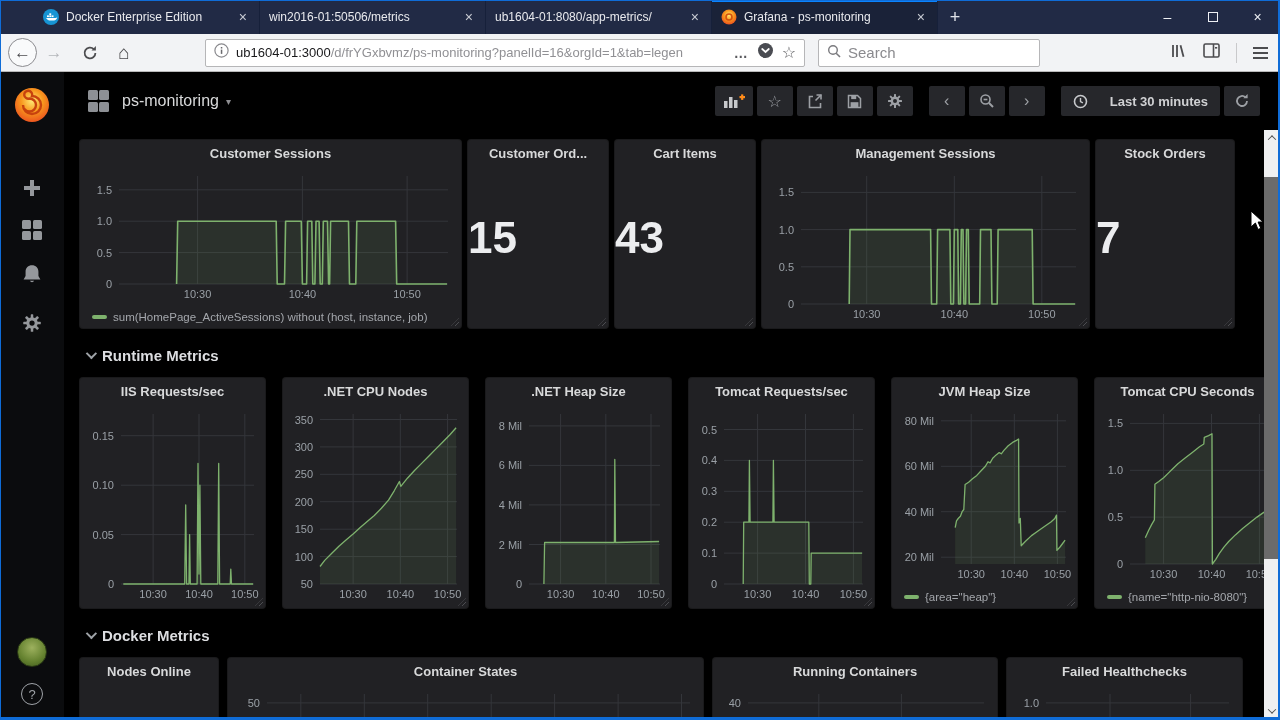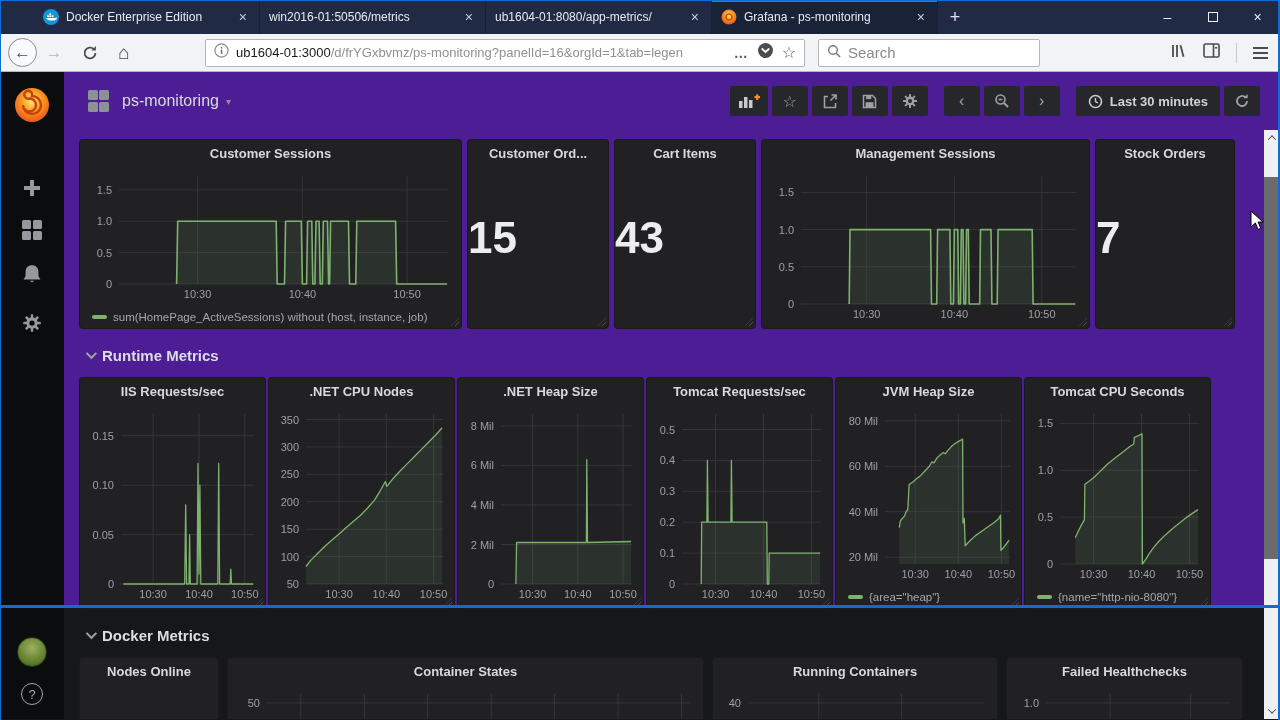--- a/index.html
+++ b/index.html
@@ -1,18 +1,18 @@
 <!DOCTYPE html>
 <html><head>
 <meta charset="utf-8">
 <style>
   * { margin:0; padding:0; box-sizing:border-box; }
   html,body { width:1280px; height:720px; overflow:hidden; background:#161719;
     font-family:"Liberation Sans", sans-serif; }
-  .window { position:relative; width:1280px; height:608px; background:#4c1d95; }
+  .window { position:relative; width:1280px; height:720px; background:#000000; }
 
   
   .accent-border { position:absolute; background:#0f6cd7; z-index:60; }
   .ab-top { left:0; top:0; width:1280px; height:1px; }
   .ab-left { left:0; top:0; width:1px; height:720px; }
   .ab-right { right:0; top:0; width:2px; height:720px; }
   .ab-bottom { left:0; bottom:0; width:1280px; height:3px; }
 
   
   .titlebar { position:relative; height:34px; background:#212a45; display:flex; align-items:stretch; }
@@ -76,27 +76,27 @@
   
   .gf-main { flex:1; display:flex; flex-direction:column; min-width:0; }
   .gf-nav { height:58px; display:flex; align-items:center; padding:0 20px 0 24px; flex:0 0 auto; }
   .gf-nav .grid-icon.small span { width:10px; height:10px; background:#8d9095; }
   .gf-title { margin-left:14px; color:#d8d9da; font-size:16px; font-weight:500; }
   .gf-caret { color:#8e8e92; font-size:10px; margin-left:7px; }
   .gf-actions { margin-left:auto; display:flex; align-items:center; }
   .gbtn { height:30px; min-width:36px; background:#26272b; border-radius:2px; margin-left:4px;
     display:flex; align-items:center; justify-content:center; color:#9da0a5; font-size:16px; padding:0 8px; }
   .ggap { width:12px; }
-  .gbtn.time { padding:0 12px; gap:7px; color:#d0d1d3; font-size:13px; font-weight:bold; }
+  .gbtn.time { padding:0 12px; gap:22px; color:#d0d1d3; font-size:13px; font-weight:bold; }
 
   
   .dash { flex:1; overflow:hidden; padding:10px 16px 0 16px; }
   .prow { display:grid; }
   .row1 { grid-template-columns:381px 140px 140px 327px 138px; gap:7px; height:188px; }
-  .row2 { grid-template-columns:repeat(6,185px); gap:4px; height:230px; }
+  .row2 { grid-template-columns:repeat(6,185px); gap:18px; height:230px; }
   .row3 { grid-template-columns:138px 475px 284px 235px; gap:10px; height:230px; }
   .section-head { height:30px; margin:12px 0 8px 0; display:flex; align-items:center; gap:8px; padding-left:6px; }
   .section-head .chev { width:8px; height:8px; border-right:2px solid #9fa3a8; border-bottom:2px solid #9fa3a8;
     transform:rotate(45deg) translateY(-2px); }
   .section-title { color:#dcdde0; font-size:15px; font-weight:bold; }
 
   .panel { position:relative; background:#212124; border-radius:3px; box-shadow:0 0 0 1px #1a1a1c; }
   .ptitle { height:28px; line-height:28px; text-align:center; color:#d8d9da; font-size:13px; font-weight:bold;
     white-space:nowrap; overflow:hidden; }
   .chart { position:absolute; left:5px; right:5px; top:28px; bottom:6px; }

